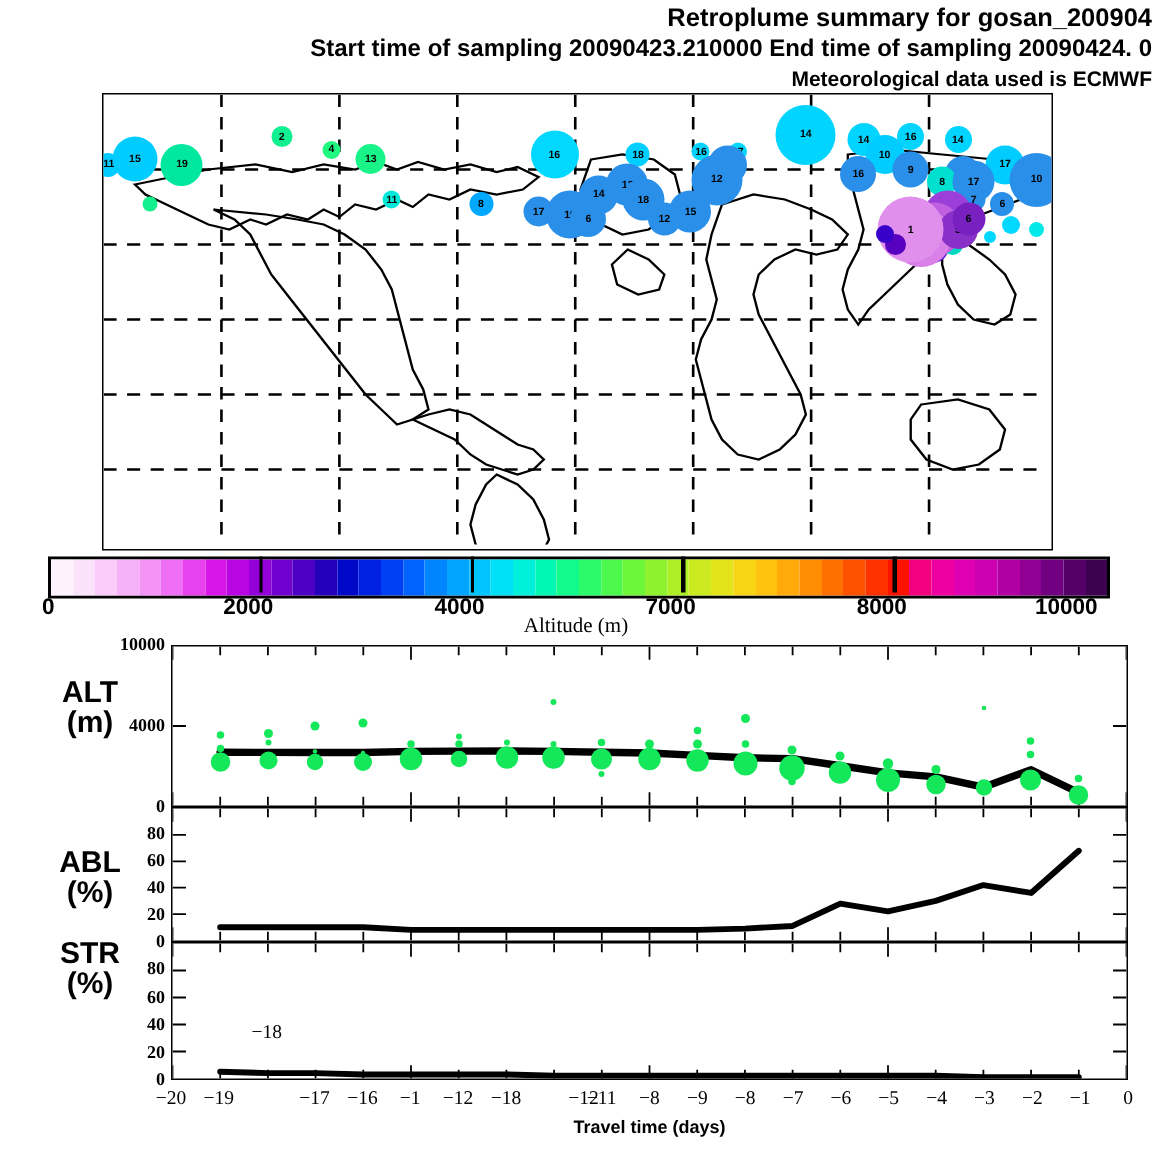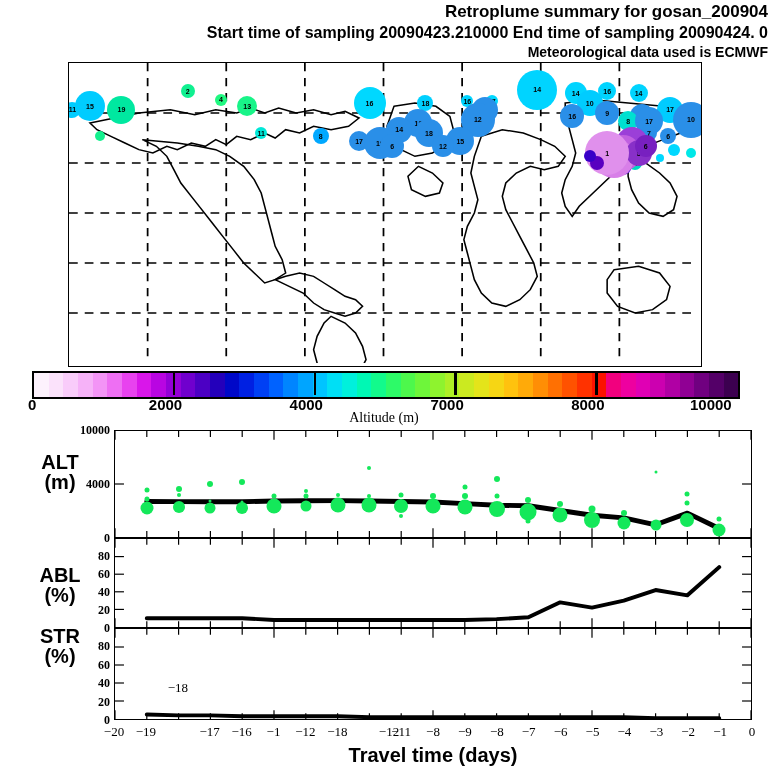--- a/index.html
+++ b/index.html
@@ -34,21 +34,21 @@
          background:#fff;box-sizing:border-box;}
   .plabel{position:absolute;left:8px;width:104px;text-align:center;
           font-weight:bold;font-size:20px;line-height:1.0;}
   .ylab{position:absolute;right:0;transform:translateY(-50%);
         font-size:12px;font-family:"Liberation Serif",serif;
         font-weight:bold;text-align:right;white-space:nowrap;}
   .ycol{position:absolute;width:44px;}
   .xlab{position:absolute;transform:translateX(-50%);font-size:13px;
         font-family:"Liberation Serif",serif;font-weight:normal;}
   #x-title{left:114px;top:744px;width:638px;text-align:center;
-           font-size:20px;font-weight:bold;}
+           font-size:12px;font-weight:bold;}
   .sc{position:absolute;border-radius:50%;transform:translate(-50%,-50%);
       background:#14e85a;}
 </style>
 </head>
 <body>
 
 <div class="abs ttl" id="title-main">Retroplume summary for gosan_200904</div>
 <div class="abs ttl" id="title-times">Start time of sampling 20090423.210000     End time of sampling 20090424.    0</div>
 <div class="abs ttl" id="title-met">Meteorological data used is ECMWF</div>
 

